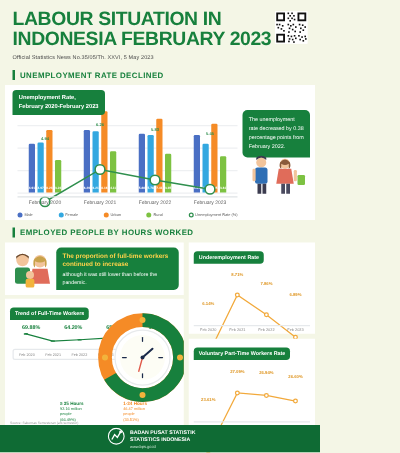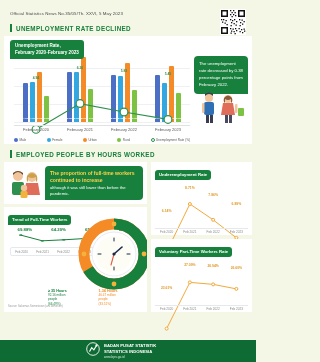--- a/index.html
+++ b/index.html
@@ -149,20 +149,24 @@
     background:#0f6b34; display:flex; align-items:center; gap:4px;
     padding-left:86px;
   }
   .f-name { font-size:4.2px; font-weight:bold; color:#fff; line-height:1.35; }
   .f-url { font-size:3.2px; color:#cfe6d6; }
 </style>
 </head>
 <body>
 
 <div class="header">
+  <div class="title">
+    <div>LABOUR SITUATION IN</div>
+    <div>INDONESIA FEBRUARY 2023</div>
+  </div>
   <div class="subtitle">Official Statistics News No.35/05/Th. XXVI, 5 May 2023</div>
 
   <div class="qr">
     <svg width="26" height="26" viewBox="0 0 26 26">
       <rect width="26" height="26" fill="#fff"></rect>
       <g fill="#111">
         <rect x="1" y="1" width="7" height="7"></rect>
           <rect x="2.5" y="2.5" width="4" height="4" fill="#fff"></rect>
         <rect x="18" y="1" width="7" height="7"></rect>
           <rect x="19.5" y="2.5" width="4" height="4" fill="#fff"></rect>

